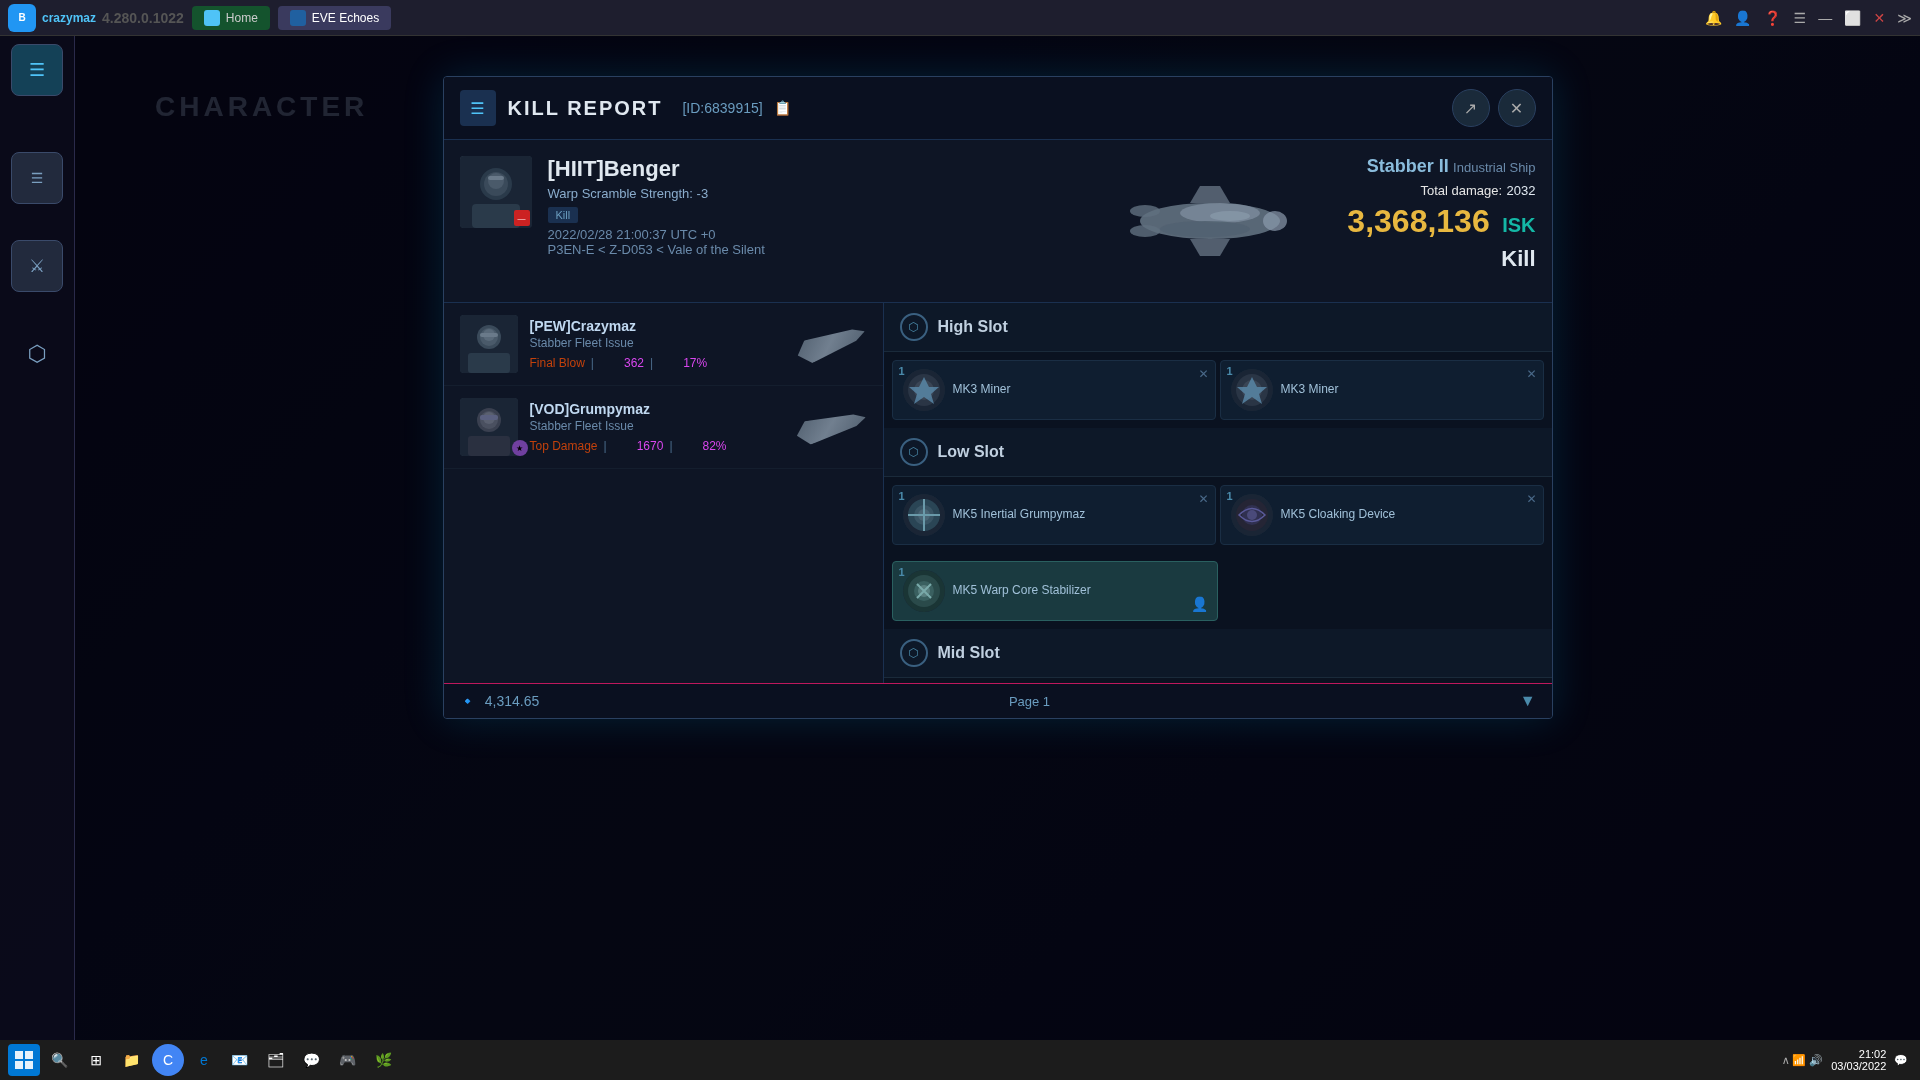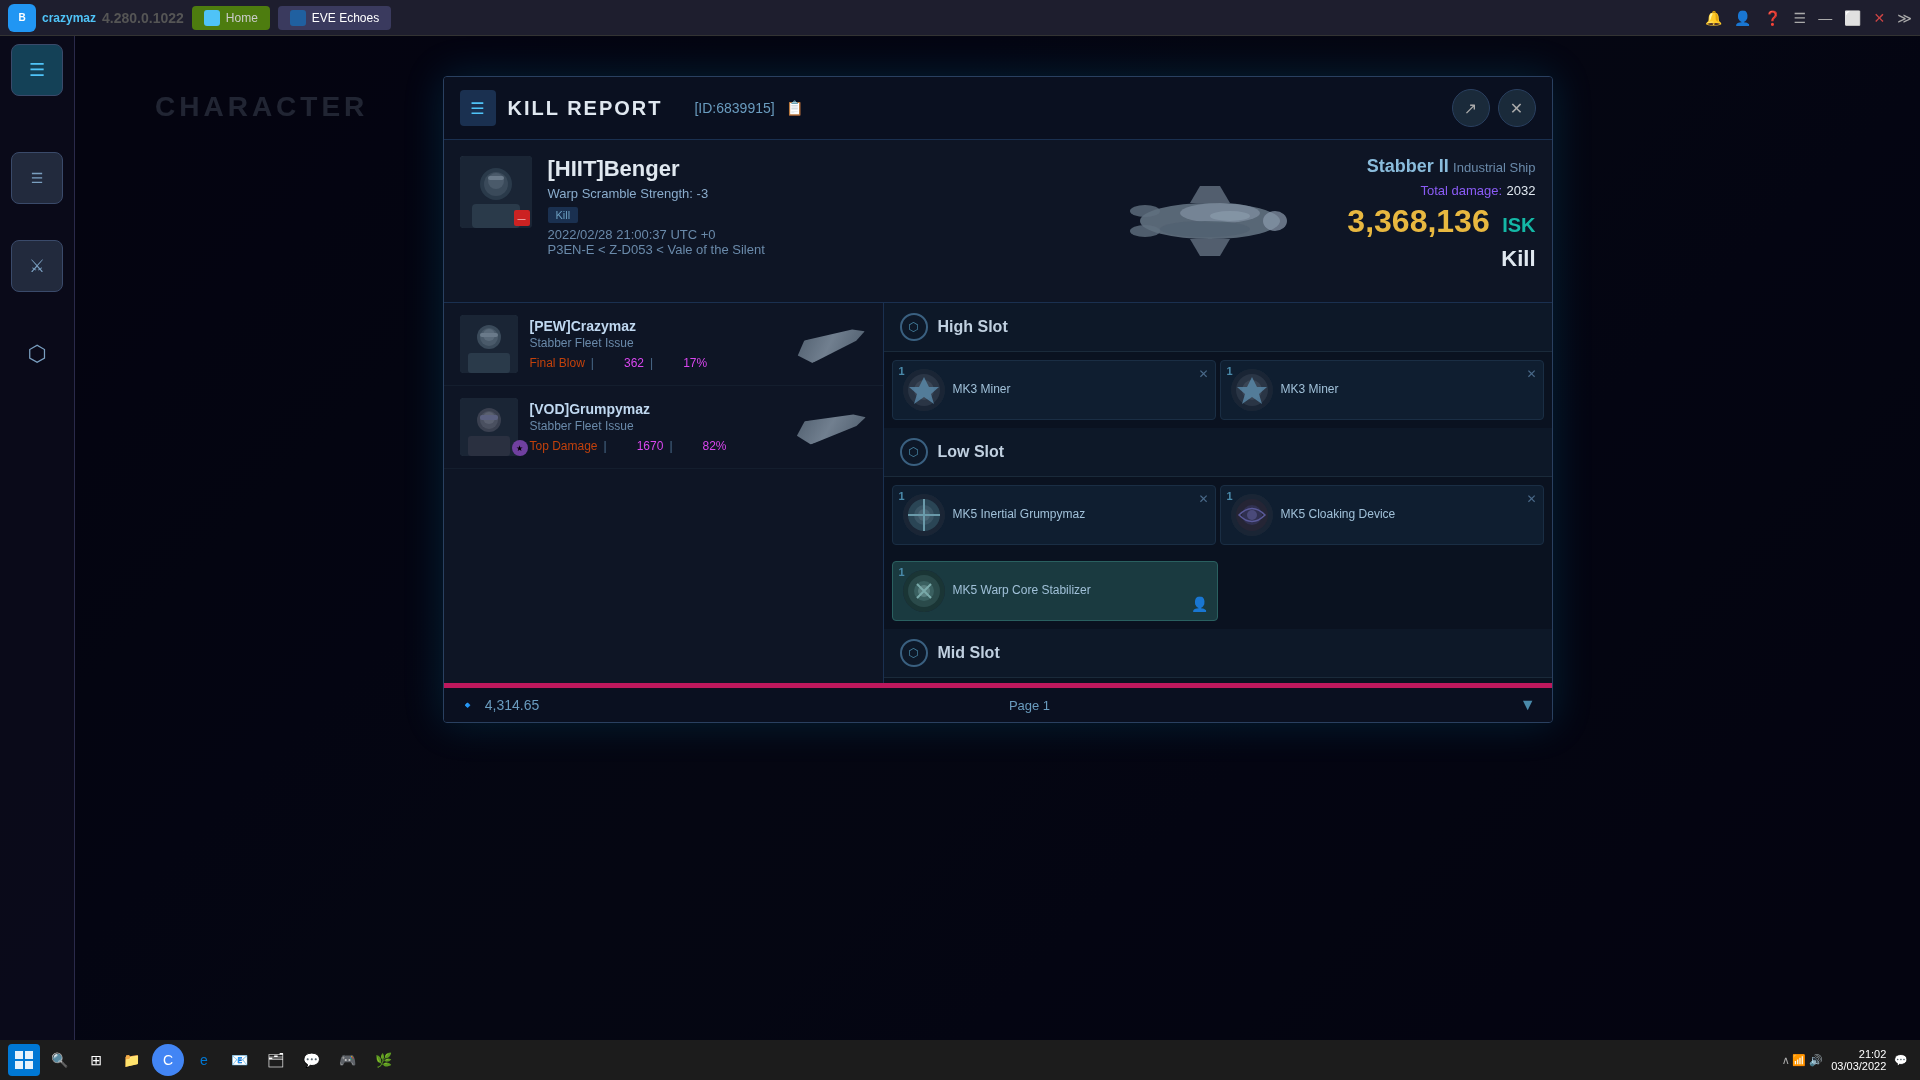--- a/index.html
+++ b/index.html
@@ -85,21 +85,21 @@
       align-items: center;
       justify-content: center;
       color: white;
       font-size: 10px;
       font-weight: bold;
     }
     .bs-tab {
       display: flex;
       align-items: center;
       gap: 6px;
-      background: #4d7c0f;
+      background: #14532d;
       padding: 4px 12px;
       border-radius: 4px;
       color: #ccc;
       font-size: 12px;
     }
     .bs-tab.active {
       background: #3a3a5e;
       color: #fff;
     }
     .bs-tab-icon {
@@ -219,21 +219,21 @@
     }
     .modal-title {
       color: #e0e8f0;
       font-size: 20px;
       font-weight: bold;
       letter-spacing: 2px;
     }
     .modal-id {
       color: #6a9cbf;
       font-size: 14px;
-      margin-left: 20px;
+      margin-left: 8px;
     }
     .modal-copy-icon {
       color: #4a7a9b;
       font-size: 14px;
       cursor: pointer;
     }
     .modal-actions {
       margin-left: auto;
       display: flex;
       gap: 8px;
@@ -346,21 +346,21 @@
     .ship-name-label {
       color: #8abcdc;
       font-size: 18px;
       font-weight: bold;
     }
     .ship-type-label {
       color: #6a8aaa;
       font-size: 13px;
     }
     .damage-label {
-      color: #8b5cf6;
+      color: #e5e5e5;
       font-size: 13px;
       margin-top: 8px;
     }
     .damage-value {
       color: #e0e8f0;
       font-size: 13px;
     }
     .isk-value {
       color: #e8b840;
       font-size: 32px;
@@ -587,21 +587,21 @@
       font-size: 14px;
     }
 
     
     .modal-bottom-bar {
       display: flex;
       align-items: center;
       justify-content: space-between;
       padding: 8px 16px;
       background: #0a1020;
-      border-top: 5px solid #be185d;
+      border-top: 1px solid #be185d;
     }
     .bottom-value {
       color: #6a9cbf;
       font-size: 14px;
     }
     .pagination {
       color: #6a9cbf;
       font-size: 13px;
     }
     .filter-btn {

